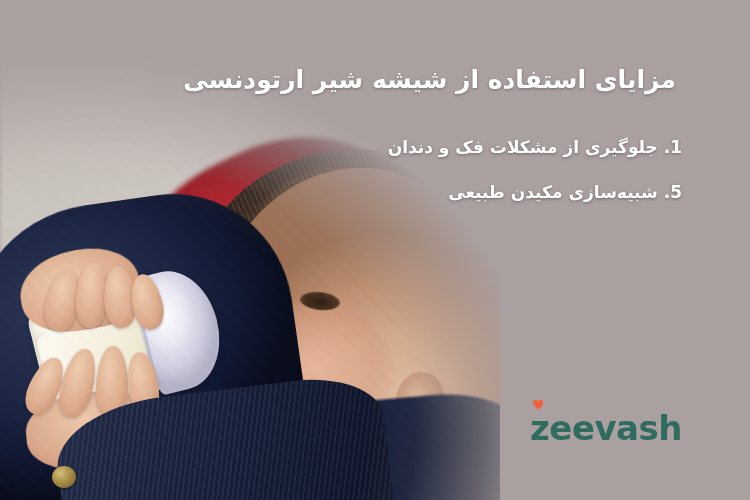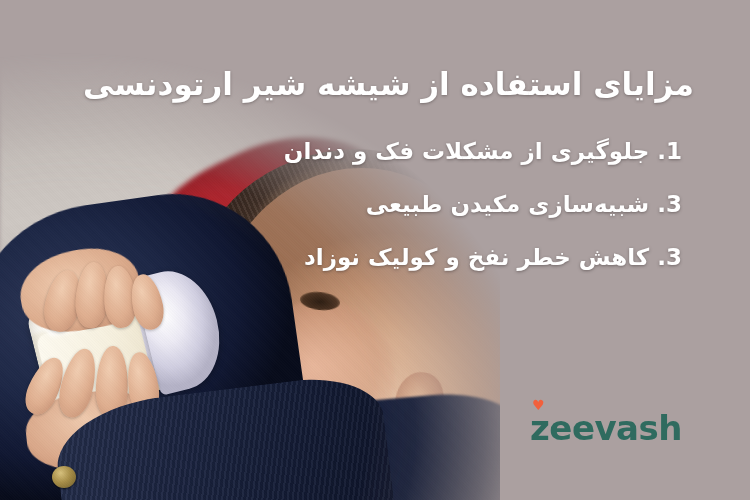--- a/index.html
+++ b/index.html
@@ -198,36 +198,36 @@
       repeating-linear-gradient(45deg, rgba(255,255,255,.012) 0 1px, rgba(0,0,0,.012) 1px 2px);
     pointer-events:none;
   }
 
   
   .content{
     position:absolute;right:0;top:0;width:750px;height:500px;
     padding:0;box-sizing:border-box;
   }
   .title{
-    position:absolute;right:56px;top:62px;
+    position:absolute;right:74px;top:62px;
     color:#ffffff;
-    font-size:31px;line-height:1.45;font-weight:bold;
+    font-size:25px;line-height:1.45;font-weight:bold;
     letter-spacing:0;
     text-align:center;
     white-space:nowrap;
     text-shadow:0 1px 3px rgba(60,50,50,.45);
   }
   .list{
     position:absolute;right:68px;top:136px;
     list-style:none;margin:0;padding:0;
     text-align:right;
   }
   .list-item{
     color:#ffffff;
-    font-size:23px;line-height:1.35;font-weight:bold;
+    font-size:17px;line-height:1.35;font-weight:bold;
     margin:0 0 22px 0;
     white-space:nowrap;
     text-shadow:0 1px 3px rgba(60,50,50,.5);
   }
   .list-item:last-child{margin-bottom:0;}
 
   
   .logo{
     position:absolute;right:68px;bottom:55px;
     display:flex;flex-direction:column;align-items:flex-start;
@@ -297,22 +297,21 @@
       <div class="grain"></div>
     </div>
   </div>
 
   <div class="content">
 
     <div class="title">مزایای استفاده از شیشه شیر ارتودنسی</div>
 
     <ul class="list">
       <li class="list-item">1. جلوگیری از مشکلات فک و دندان</li>
-      <li class="list-item">3. شبیه‌سازی مکیدن طبیعی</li>
-      <li class="list-item">3. کاهش خطر نفخ و کولیک نوزاد</li>
+      <li class="list-item">5. شبیه‌سازی مکیدن طبیعی</li>
     </ul>
 
     <div class="logo">
       <div class="logo-row">
         <span class="logo-heart">♥</span>
         <span class="logo-text">zeevash</span>
       </div>
     </div>
 
   </div>

